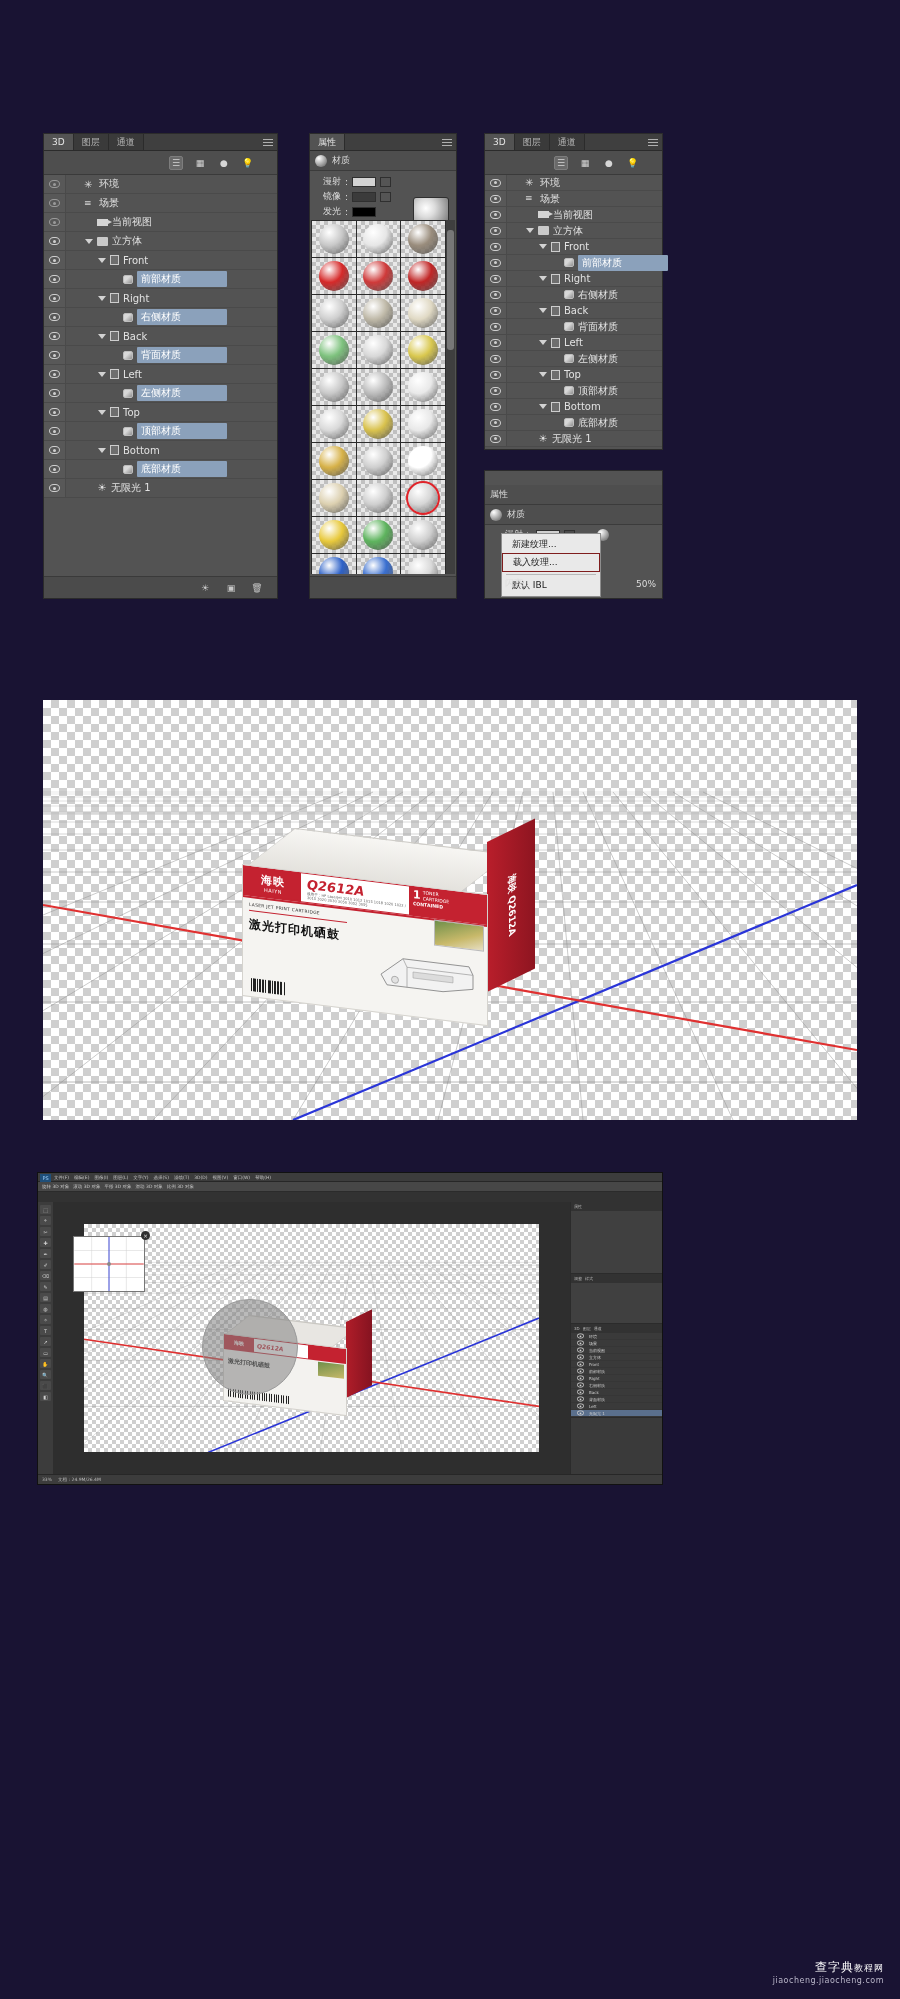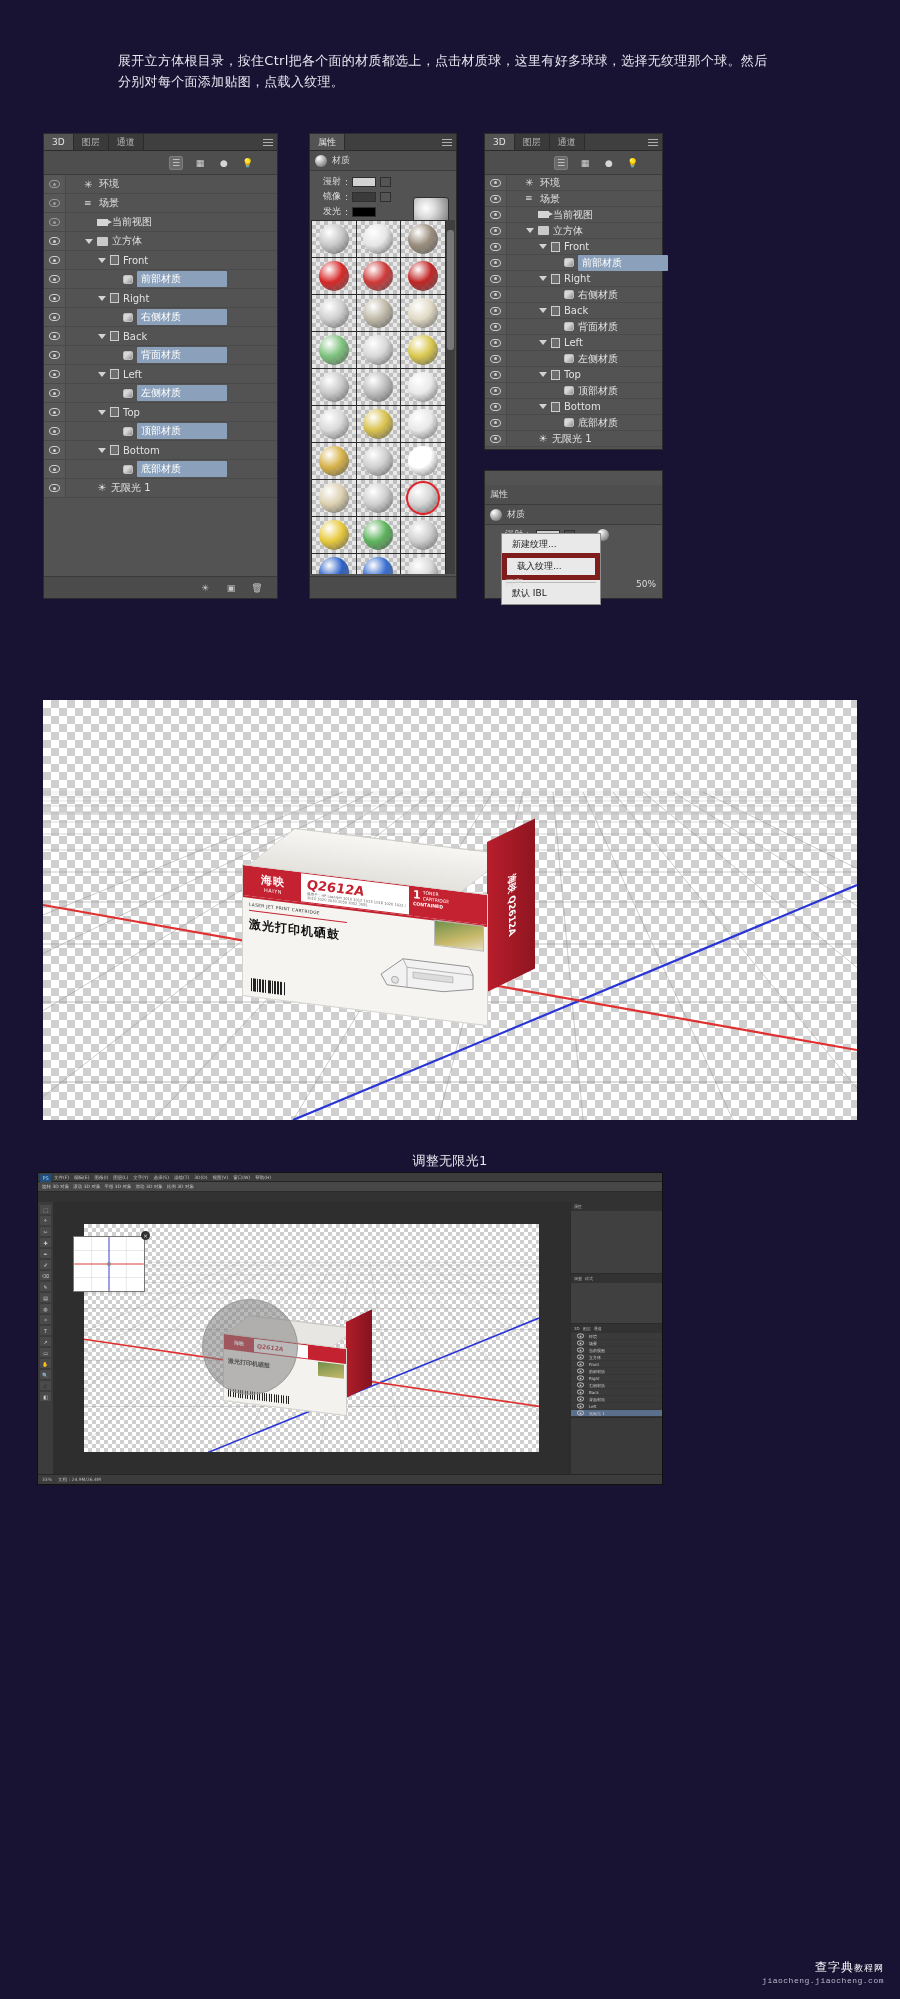--- a/index.html
+++ b/index.html
@@ -139,21 +139,21 @@
     position:absolute; right:1px; top:86px; width:9px; bottom:24px; background:#3f3f3f;
   }
   .mid-scroll .thumb { position:absolute;top:10px;left:1px;width:7px;height:120px;background:#777;border-radius:3px;}
 
   
   .popup {
     position:absolute; background:#e9e9e9; border:1px solid #8e8e8e;
     font-size:9px; color:#202020; padding:2px 0;
   }
   .popup-item { padding:2px 10px; white-space:nowrap; }
-  .popup-item.hl { border:5px solid #7f1d1d; }
+  .popup-item.hl { border:1px solid #7f1d1d; }
   .popup-sep { height:1px; background:#b9b9b9; margin:2px 4px; }
 
   
   .checker {
     background-color:#ffffff;
     background-image:
       linear-gradient(45deg,#cfcfcf 25%,transparent 25%,transparent 75%,#cfcfcf 75%),
       linear-gradient(45deg,#cfcfcf 25%,transparent 25%,transparent 75%,#cfcfcf 75%);
     background-size:16px 16px; background-position:0 0,8px 8px;
   }
@@ -196,30 +196,29 @@
              border:1px solid #777;}
   .psw-navclose { position:absolute; right:-6px; top:-6px; width:9px;height:9px;background:#2f2f2f;
                   color:#ddd;font-size:6px;line-height:9px;text-align:center;border-radius:50%;}
   .psw-lenszoom { position:absolute; width:96px;height:96px;border-radius:50%;
                   background:rgba(130,130,130,.55); border:1px solid #9a9a9a; }
   .layer-row { height:7px; display:flex; align-items:center; gap:3px; padding-left:4px;
                font-size:4px;color:#cfcfcf;border-bottom:1px solid #363636;}
   .layer-row.act { background:#5a6f8c; }
 
   
-  #watermark { position:absolute; right:16px; bottom:14px; text-align:right;font-family:Liberation Mono, monospace; }
+  #watermark { position:absolute; right:16px; bottom:14px; text-align:right; }
   .wm1 { color:#ffffff; font-size:12px; letter-spacing:1px; }
   .wm2 { color:#b9b6c9; font-size:8px; letter-spacing:.5px; }
 </style>
 </head>
 <body>
 
 <div class="page">
 
-  <div id="intro-caption" class="caption">展开立方体根目录，按住Ctrl把各个面的材质都选上，点击材质球，这里有好多球球，选择无纹理那个球。然后分别对每个面添加贴图，点载入纹理。</div>
 
   <div class="ps-panel" id="panel-left" style="left:43px; top:133px; width:235px; height:466px;">
     <div class="ps-tabbar">
       <div class="ps-tab active">3D</div>
       <div class="ps-tab">图层</div>
       <div class="ps-tab">通道</div>
       <div class="ps-tabmenu">
           <i></i>
           <i></i>
           <i></i>
@@ -858,21 +857,20 @@
           <i style="width:1.2px;height:13px;background:#222;display:block"></i>
           <i style="width:2px;height:13px;background:#222;display:block"></i>
           <i style="width:1.2px;height:13px;background:#222;display:block"></i>
           <i style="width:2.6px;height:13px;background:#222;display:block"></i>
           <i style="width:1.2px;height:13px;background:#222;display:block"></i>
         </div>
       </div>
     </div>
   </div>
 
-  <div id="bottom-caption" class="caption">调整无限光1</div>
 
   <div id="ps-window">
     <div class="psw-menubar">
       <span class="psw-logo">PS</span>
       <span>文件(F)</span>
       <span>编辑(E)</span>
       <span>图像(I)</span>
       <span>图层(L)</span>
       <span>文字(Y)</span>
       <span>选择(S)</span>

